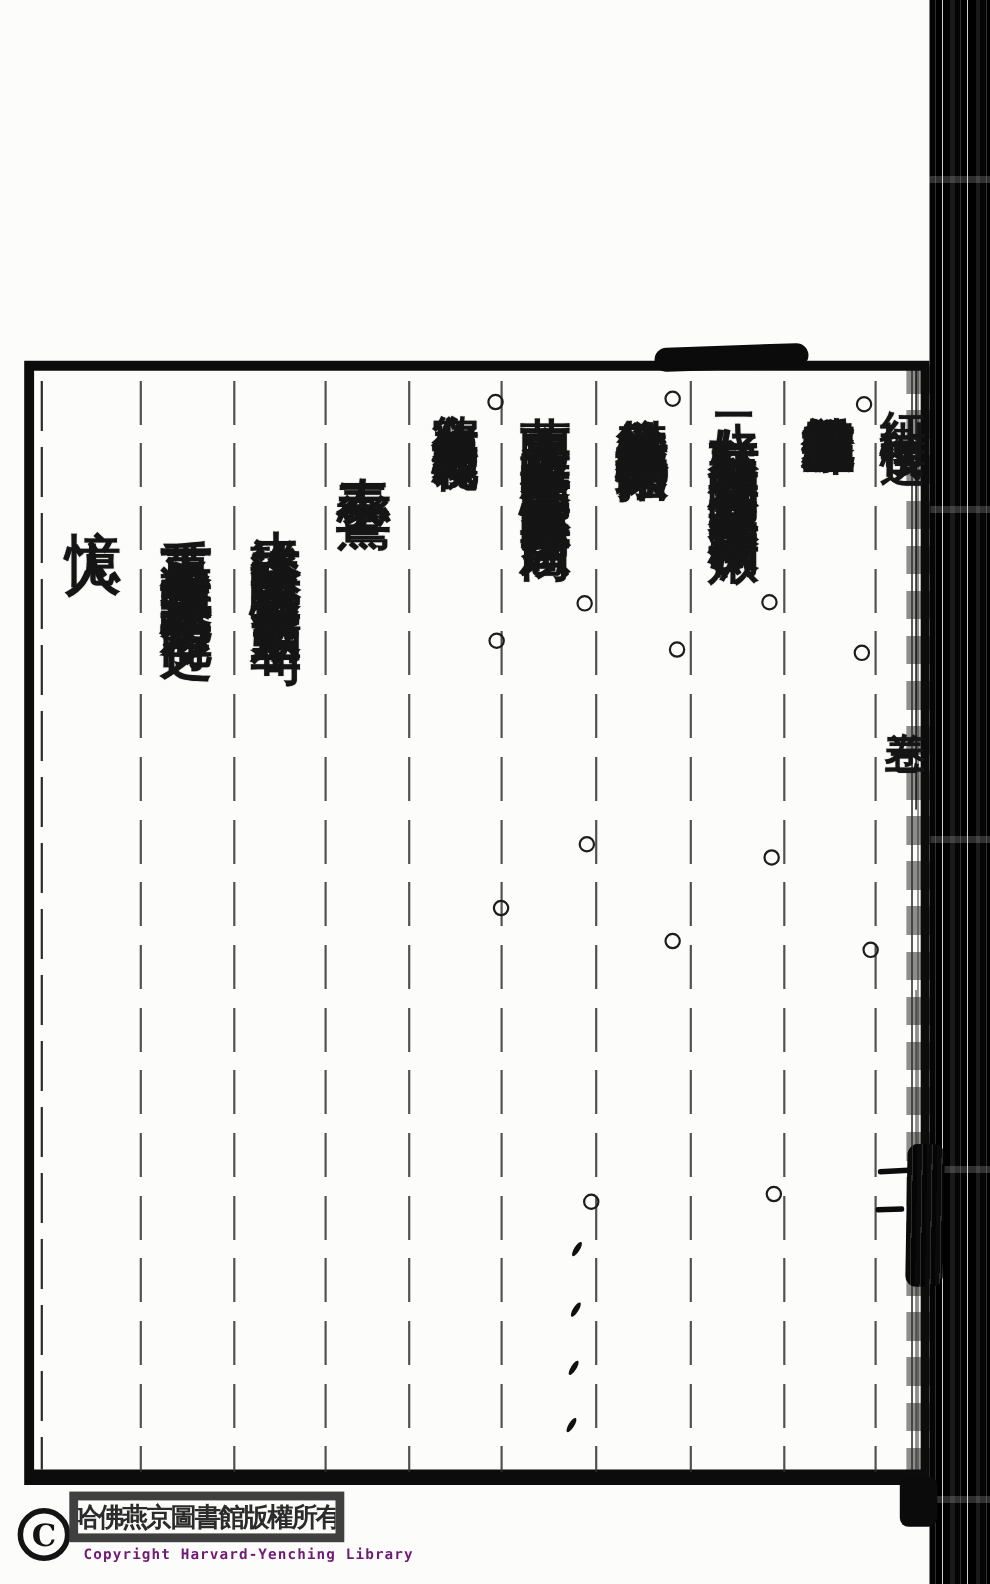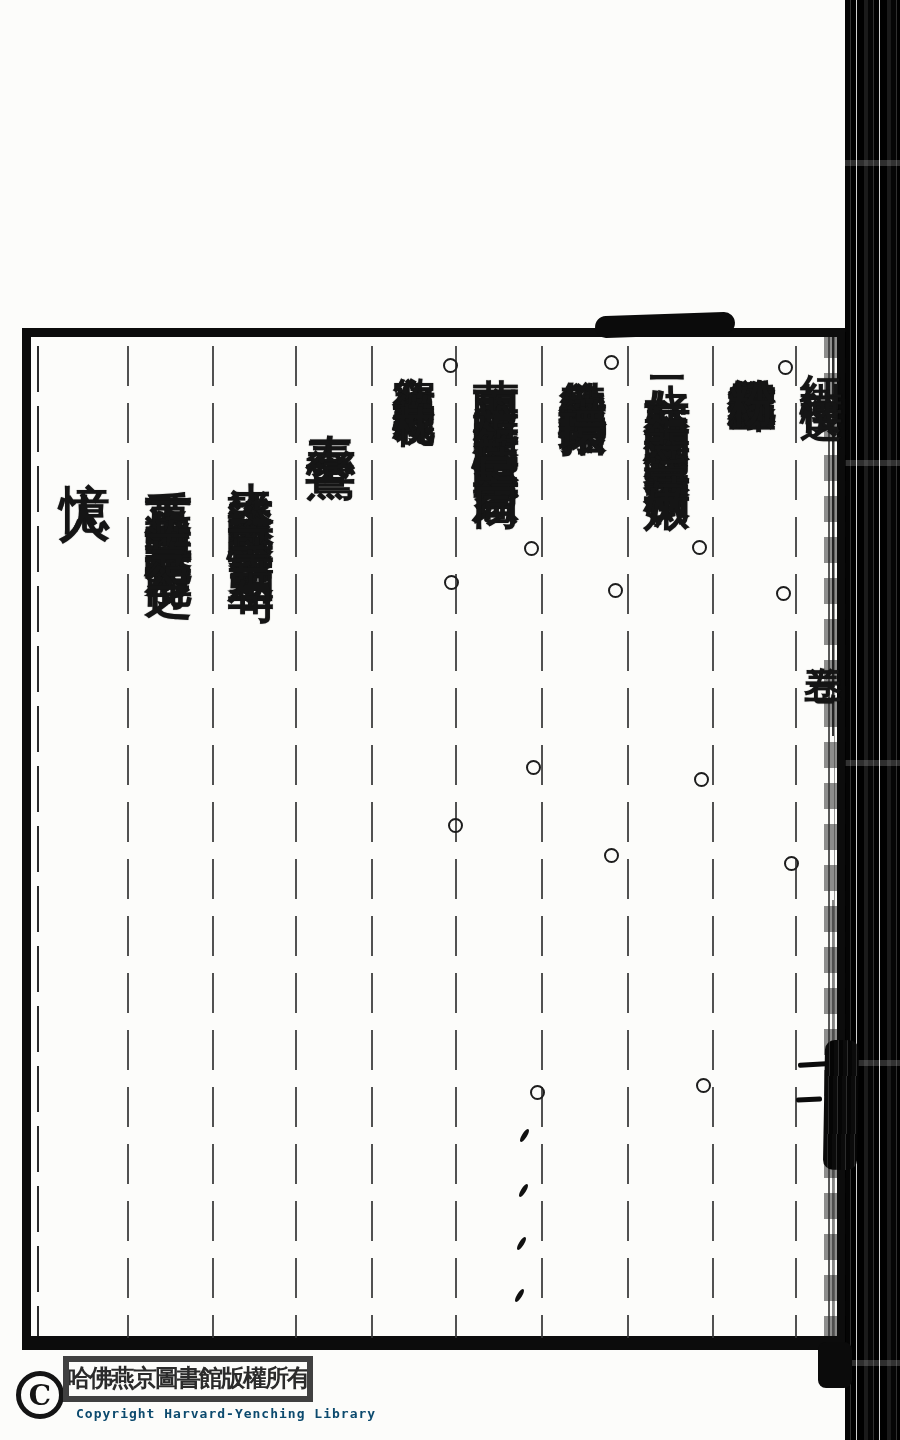--- a/index.html
+++ b/index.html
@@ -69,31 +69,31 @@
   }
   
   .stamp-c{
     position:absolute;left:16px;top:1371px;width:48px;height:48px;
     border:5px solid #141414;border-radius:50%;box-sizing:border-box;
     display:flex;align-items:center;justify-content:center;
     font-family:"DejaVu Serif",serif;font-weight:bold;font-size:28px;color:#141414;
   }
   .stamp-box{
     position:absolute;left:63px;top:1356px;width:250px;height:46px;
-    border:6px solid #404040;box-sizing:border-box;
-    display:flex;justify-content:center;overflow:hidden;
+    border:8px solid #404040;box-sizing:border-box;
+    display:flex;align-items:center;justify-content:center;overflow:hidden;
   }
   .stamp-box span{
     font-family:"DejaVu Sans Mono","Liberation Mono",monospace;
     font-size:24px;font-weight:bold;color:#2b2b2b;letter-spacing:-2px;white-space:nowrap;
   }
   .stamp-en{
     position:absolute;left:76px;top:1406px;
     font-family:"DejaVu Sans Mono","Liberation Mono",monospace;
-    font-size:13px;font-weight:bold;color:#0c4a6e;letter-spacing:1px;white-space:nowrap;
+    font-size:13px;font-weight:bold;color:#701a75;letter-spacing:1px;white-space:nowrap;
   }
 </style>
 </head>
 <body>
 
 <div id="scan">
 
   <div class="right-band"></div>
   <div class="band-fray"></div>
   <div class="title-streaks"></div>

